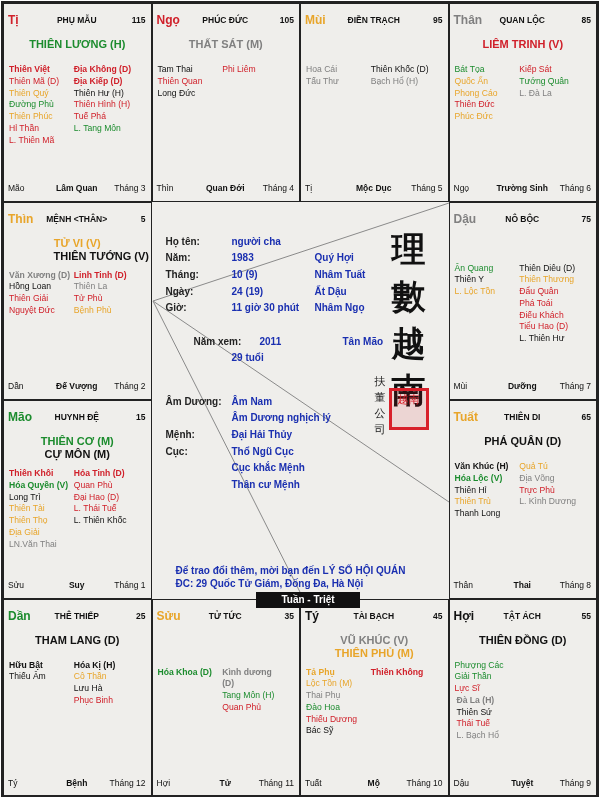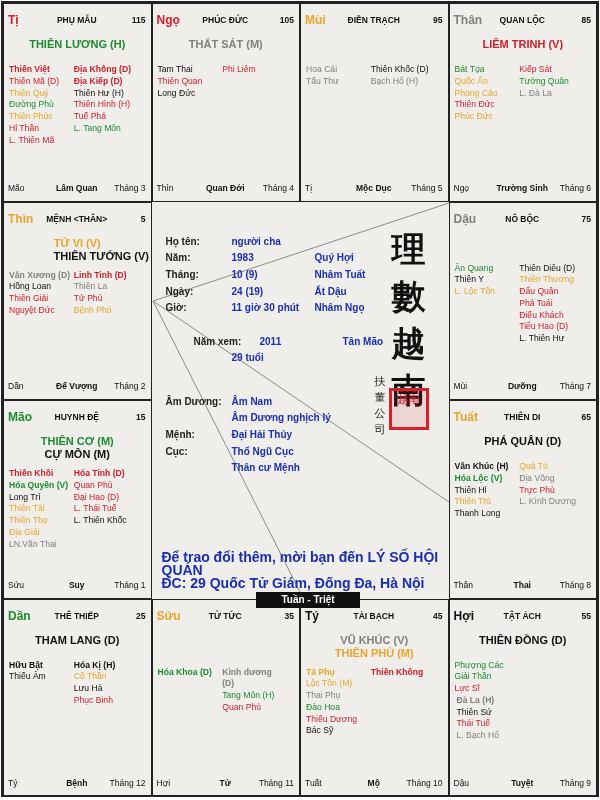--- a/index.html
+++ b/index.html
@@ -33,21 +33,21 @@
   .gray { color: #808080; }
   .black { color: #111; }
   .center {
     position: absolute; left: 148.5px; top: 198.5px; width: 297px; height: 397px;
   }
   .info { position: absolute; left: 14px; font-size: 10px; font-weight: bold; line-height: 16.7px; }
   .info .row { display: flex; }
   .info .k { width: 66px; color: #222; }
   .info .v { width: 83px; color: #1a2fb0; }
   .info .v2 { color: #1a2fb0; }
-  .footer-note { position: absolute; left: 10px; bottom: 9px; font-size: 14px; font-weight: bold; color: #1a2fb0; line-height: 13px; }
+  .footer-note { position: absolute; left: 24px; bottom: 9px; font-size: 10px; font-weight: bold; color: #1a2fb0; line-height: 13px; }
   .callig { position: absolute; right: 20px; top: 24px; width: 40px; font-family: "DejaVu Serif", serif; font-size: 34px; font-weight: bold; line-height: 47px; color: #111; text-align: center; }
   .seal-small { position: absolute; right: 62px; top: 172px; width: 12px; font-family: "DejaVu Serif", serif; font-size: 11px; line-height: 16px; color: #222; }
   .seal { position: absolute; right: 20px; top: 186px; width: 40px; height: 42px; border: 3px solid #d8202a; background: rgba(216,32,42,0.12); color: #d8202a; font-family: "DejaVu Serif", serif; font-size: 11px; text-align: center; line-height: 17px; }
   .tuantriet { position: absolute; left: 253px; top: 589px; width: 104px; height: 16px; background: #111; color: #fff; font-size: 10px; font-weight: bold; text-align: center; line-height: 16px; z-index: 5; }
   svg.lines { position: absolute; left: 0; top: 0; width: 598px; height: 796px; pointer-events: none; }
 </style>
 </head>
 <body>
 
 <div id="chart">
@@ -454,20 +454,24 @@
         <div class="row">
           <span class="k">Mệnh:</span>
           <span class="v2">Đại Hải Thủy</span>
         </div>
         <div class="row">
           <span class="k">Cục:</span>
           <span class="v2">Thổ Ngũ Cục</span>
         </div>
         <div class="row">
           <span class="k"></span>
+          <span class="v2">Cục khắc Mệnh</span>
+        </div>
+        <div class="row">
+          <span class="k"></span>
           <span class="v2">Thân cư Mệnh</span>
         </div>
       </div>
     <div class="callig" id="callig">
         <div>理</div>
         <div>數</div>
         <div>越</div>
         <div>南</div>
       </div>
     <div class="seal-small" id="sealsmall">

